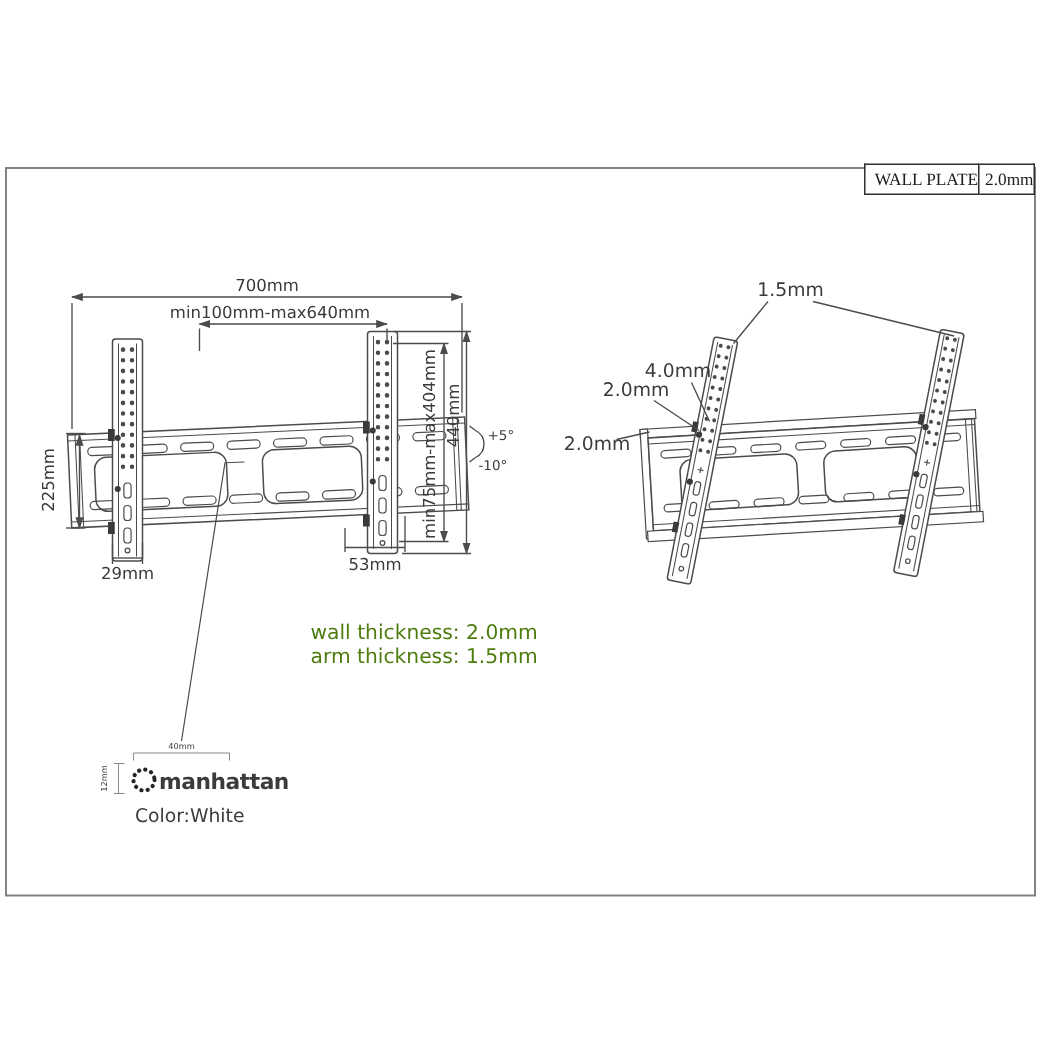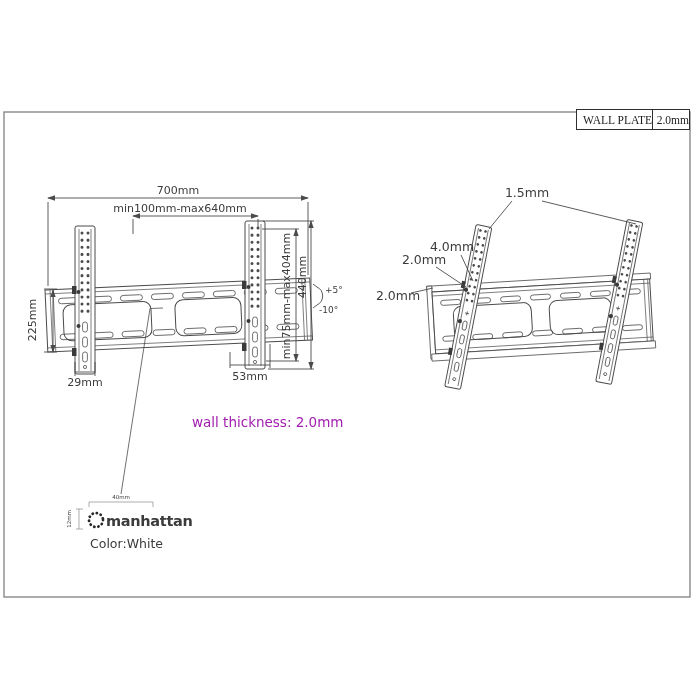--- a/index.html
+++ b/index.html
@@ -5,22 +5,22 @@
   html,body{margin:0;padding:0;background:#fff;}
   body{width:700px;height:700px;position:relative;overflow:hidden;
        font-family:"DejaVu Sans",sans-serif;-webkit-font-smoothing:antialiased;}
   svg{position:absolute;left:0;top:0;}
   svg text{fill:#3b3b3b;font-family:"DejaVu Sans",sans-serif;}
   .spec-table{position:absolute;left:576px;top:109px;border-collapse:collapse;
        font-family:"Liberation Serif",serif;font-size:11.5px;color:#1c1c1c;}
   .spec-table td{border:1px solid #2f2f2f;text-align:right;padding:0;background:#fff;}
   .spec-table td.c1{width:75px;height:19px;}
   .spec-table td.c2{width:36px;height:19px;}
-  .notes{position:absolute;left:192px;top:414px;font-size:13.5px;line-height:16px;
-       color:#a21caf;white-space:nowrap;}
+  .notes{position:absolute;left:207px;top:414px;font-size:13.5px;line-height:16px;
+       color:#4d7c0f;white-space:nowrap;}
 </style>
 </head>
 <body>
 
 <svg width="700" height="700" viewBox="0 0 700 700">
   <defs>
     <marker id="ah" markerWidth="9" markerHeight="6" refX="8" refY="3" orient="auto-start-reverse">
       <path d="M0,0 L9,3 L0,6 z" fill="#4b4b4b"></path>
     </marker>
 
@@ -197,13 +197,14 @@
   <tbody>
     <tr>
       <td class="c1">WALL PLATE</td>
       <td class="c2">2.0mm</td>
     </tr>
   </tbody>
 </table>
 
 <div class="notes">
   <div>wall thickness: 2.0mm</div>
+  <div>arm thickness: 1.5mm</div>
 </div>
 
 </body></html>

